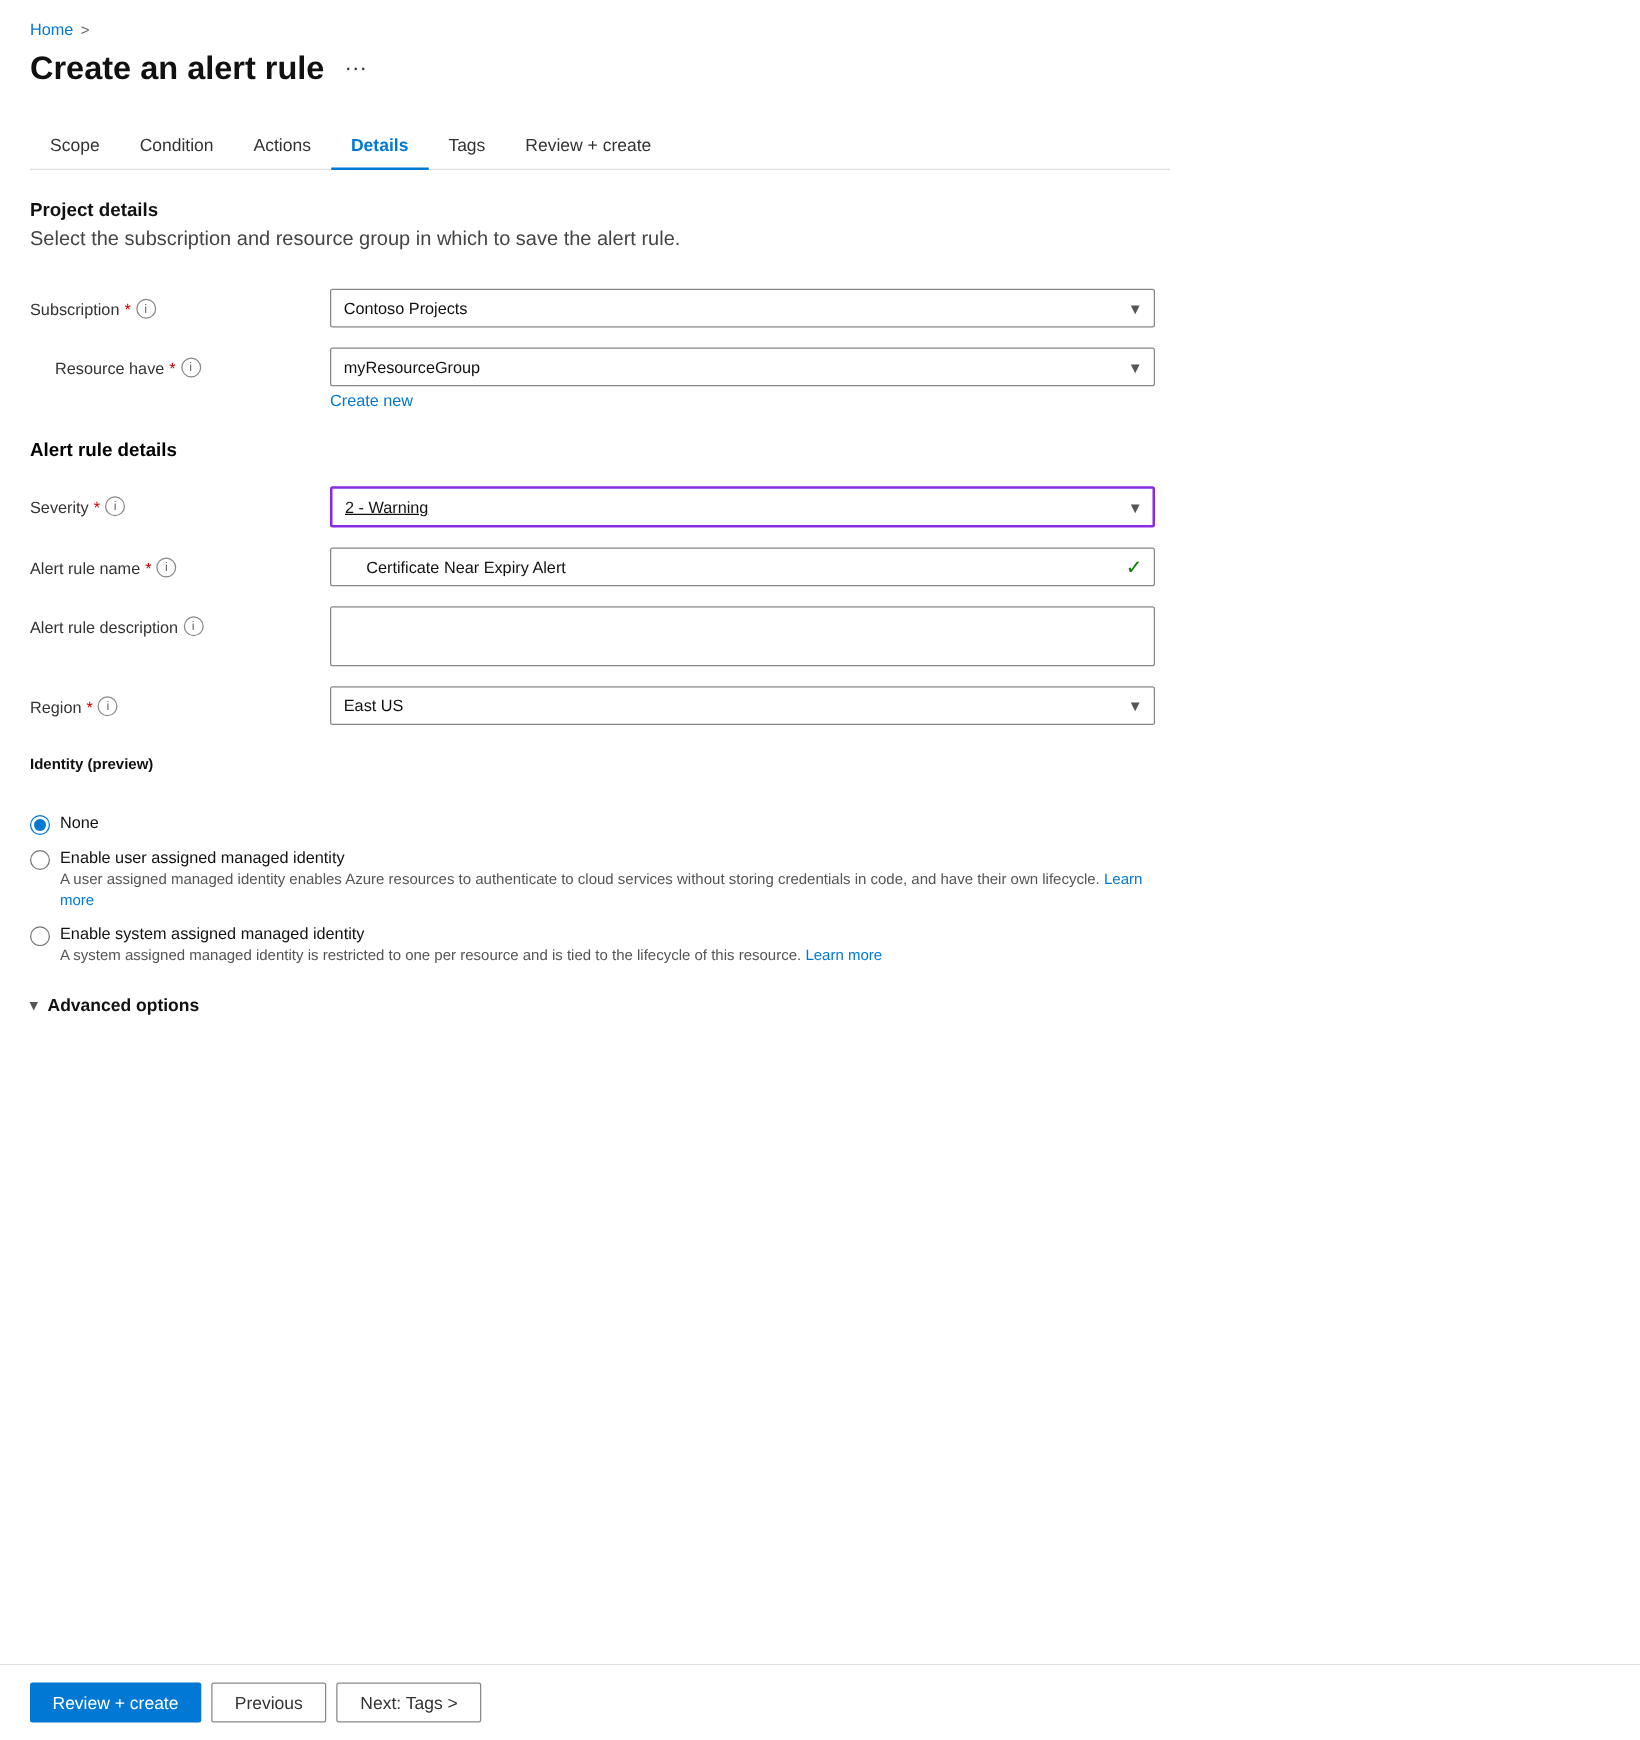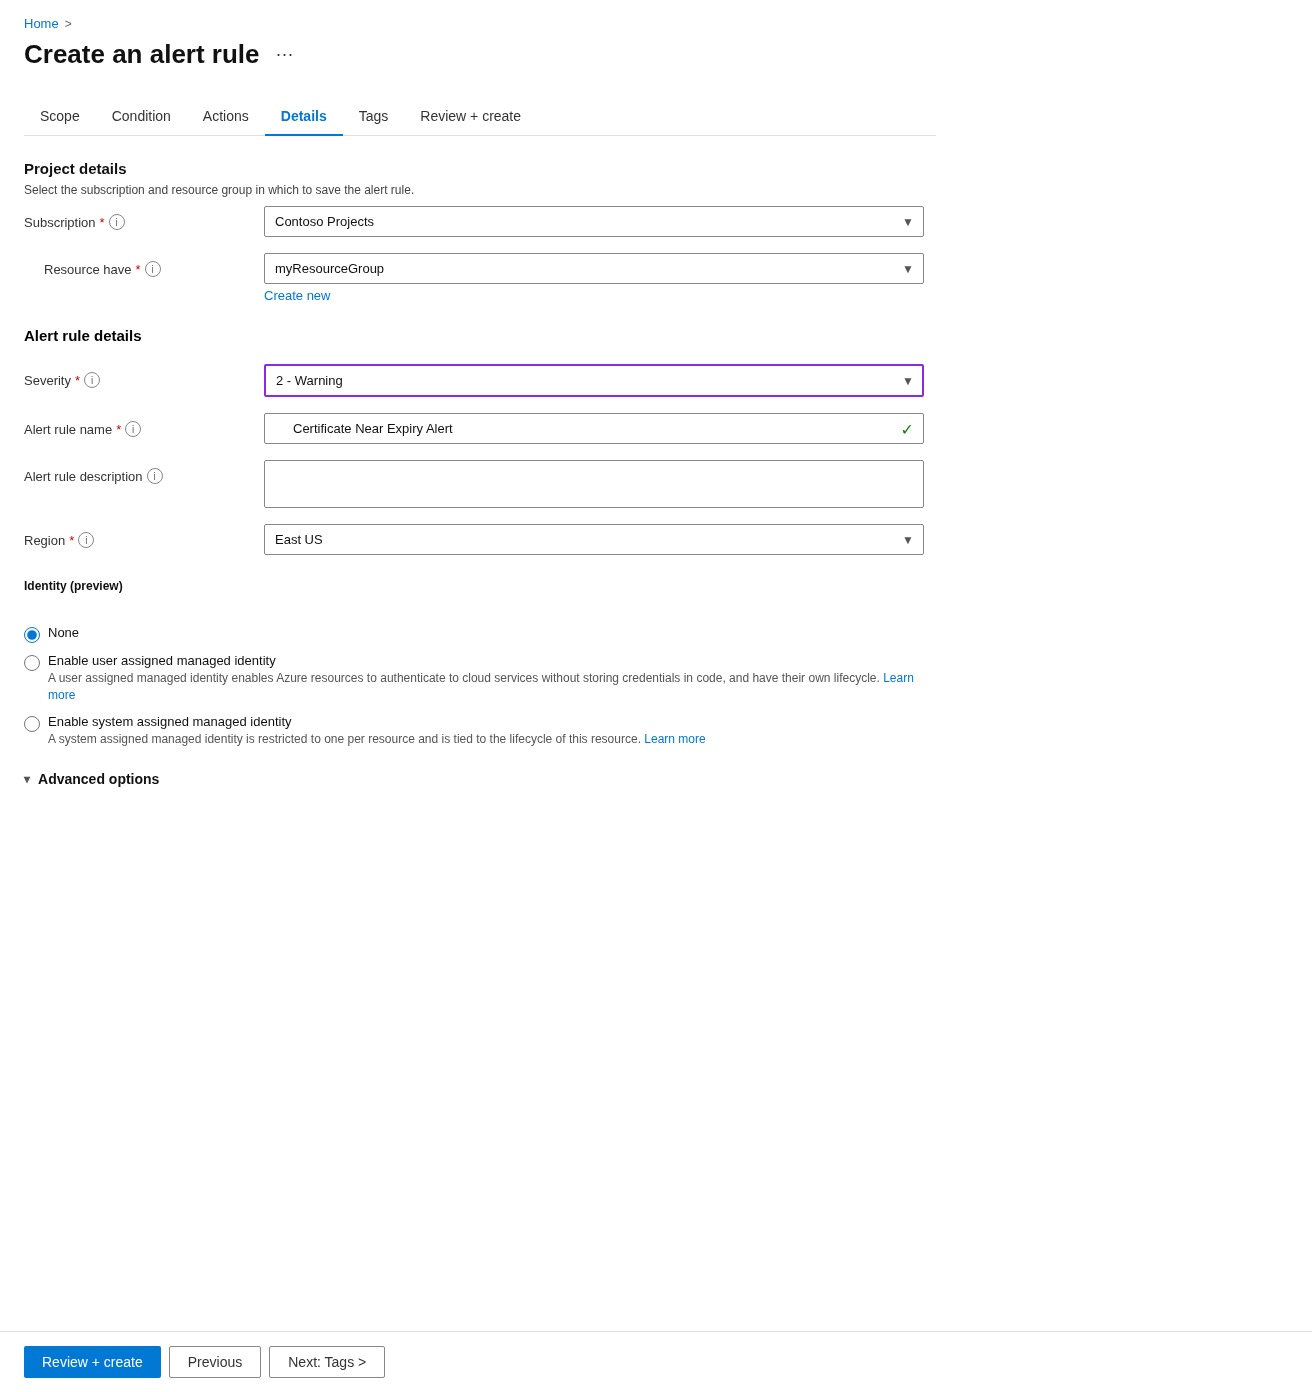--- a/index.html
+++ b/index.html
@@ -72,23 +72,23 @@
       border-bottom: 2px solid #0078d4;
       font-weight: 600;
     }
     .section-title {
       font-size: 15px;
       font-weight: 600;
       color: #111;
       margin-bottom: 6px;
     }
     .section-desc {
-      font-size: 12px;
+      font-size: 16px;
       color: #444;
-      margin-bottom: 9px;
+      margin-bottom: 30px;
     }
     .form-row {
       display: flex;
       align-items: flex-start;
       margin-bottom: 16px;
     }
     .form-label {
       width: 240px;
       min-width: 240px;
       font-size: 13px;
@@ -131,20 +131,21 @@
       border-radius: 2px;
       font-size: 13px;
       color: #111;
       background: #fff;
       appearance: none;
       cursor: pointer;
       outline: none;
     }
     .select-field.severity {
       border: 2px solid #8a2be2;
+      text-decoration: underline;
     }
     .chevron-icon {
       position: absolute;
       right: 10px;
       top: 50%;
       transform: translateY(-50%);
       pointer-events: none;
       color: #555;
       font-size: 12px;
     }

